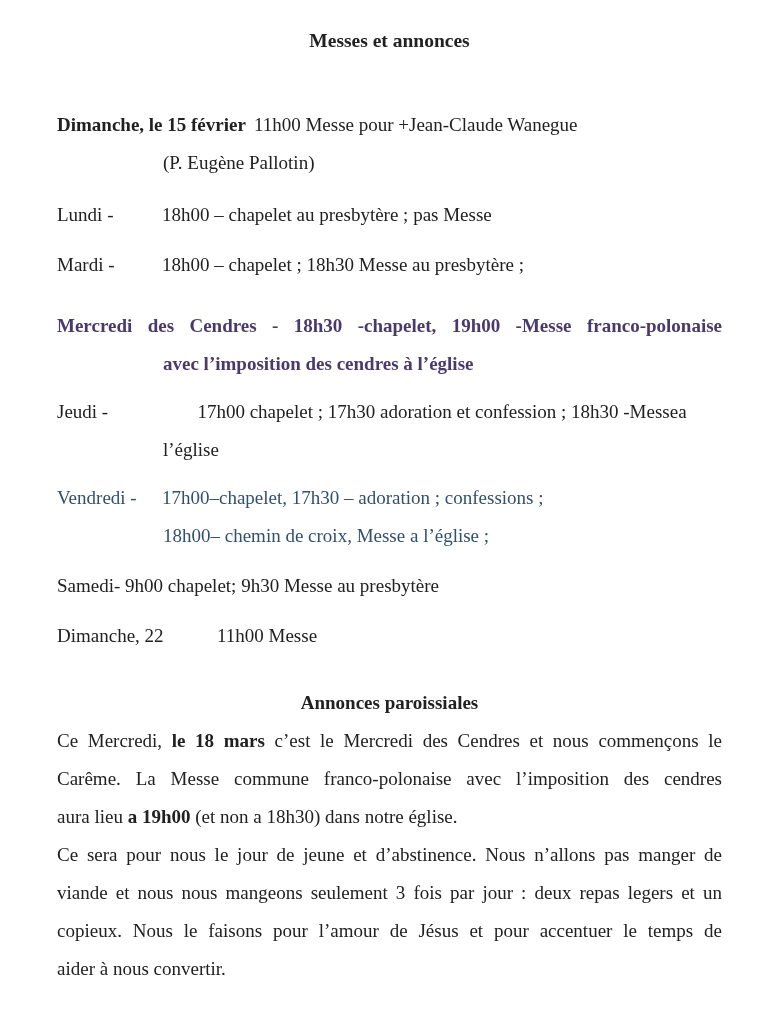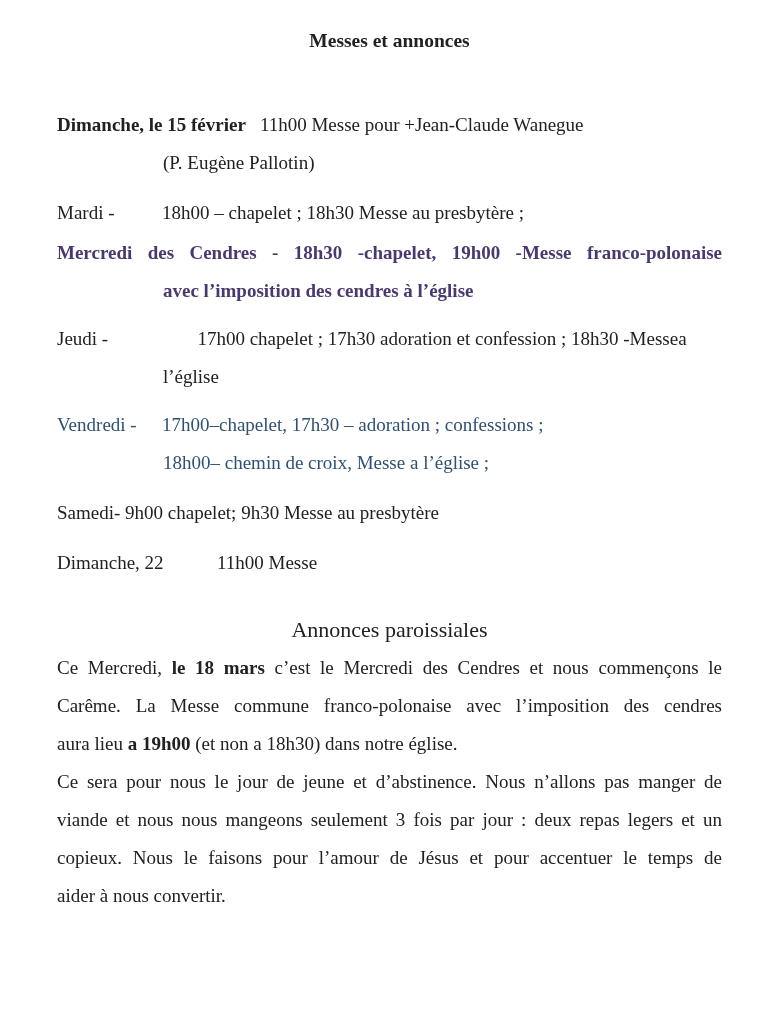--- a/index.html
+++ b/index.html
@@ -28,27 +28,27 @@
     margin: 0;
     line-height: 26px;
   }
   .line {
     line-height: 38px;
     white-space: normal;
   }
   .entry-sunday15   { margin-top: 52px; }
   .entry-monday     { margin-top: 14px; }
   .entry-tuesday    { margin-top: 12px; }
-  .entry-wednesday  { margin-top: 2px; }
+  .entry-wednesday  { margin-top: 23px; }
   .entry-thursday   { margin-top: 10px; }
   .entry-friday     { margin-top: 10px; }
   .entry-saturday   { margin-top: 12px; }
   .entry-sunday22   { margin-top: 12px; }
   .bold { font-weight: bold; }
-  .day-lead { margin-right: 14px; text-align: center; }
+  .day-lead { margin-right: 8px; text-align: center; }
   .daycol {
     display: inline-block;
     width: 105px;
   }
   .daycol-wide {
     display: inline-block;
     width: 160px;
   }
   .indent { margin-left: 106px; }
   .purple { color: #4a3a6b; }
@@ -60,22 +60,22 @@
   .flexline {
     display: flex;
   }
   .flexline .daycol { flex: 0 0 105px; }
   .spread {
     flex: 1;
     display: flex;
     justify-content: center;
   }
   .section-title {
-    font-size: 22px;
-    font-weight: normal;
+    font-size: 19px;
+    font-weight: bold;
     text-align: center;
     margin: 29px 0 0 0;
     line-height: 38px;
   }
   .pline {
     line-height: 38px;
   }
   .pline.justified {
     text-align: justify;
     text-align-last: justify;
@@ -88,20 +88,25 @@
 
   <h1 class="doc-title">Messes et annonces</h1>
 
   <div class="entry-sunday15">
     <div class="line">
       <span class="bold day-lead">Dimanche, le 15 février</span><span>11h00 Messe pour +Jean-Claude Wanegue</span>
     </div>
     <div class="line indent">(P. Eugène Pallotin)</div>
   </div>
 
+  <div class="entry-monday">
+    <div class="line">
+      <span class="daycol">Lundi -</span><span>18h00 – chapelet au presbytère ; pas Messe</span>
+    </div>
+  </div>
 
   <div class="entry-tuesday">
     <div class="line">
       <span class="daycol">Mardi -</span><span>18h00 – chapelet ; 18h30 Messe au presbytère ;</span>
     </div>
   </div>
 
   <div class="entry-wednesday">
     <div class="line purple bold just">Mercredi des Cendres - 18h30 -chapelet, 19h00 -Messe franco-polonaise</div>
     <div class="line purple bold indent">avec l’imposition des cendres à l’église</div>

